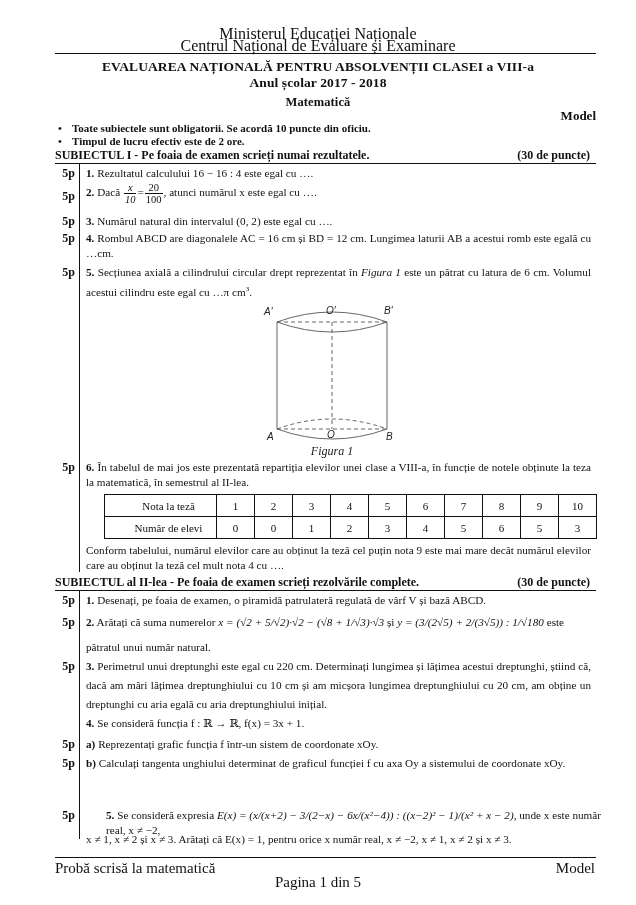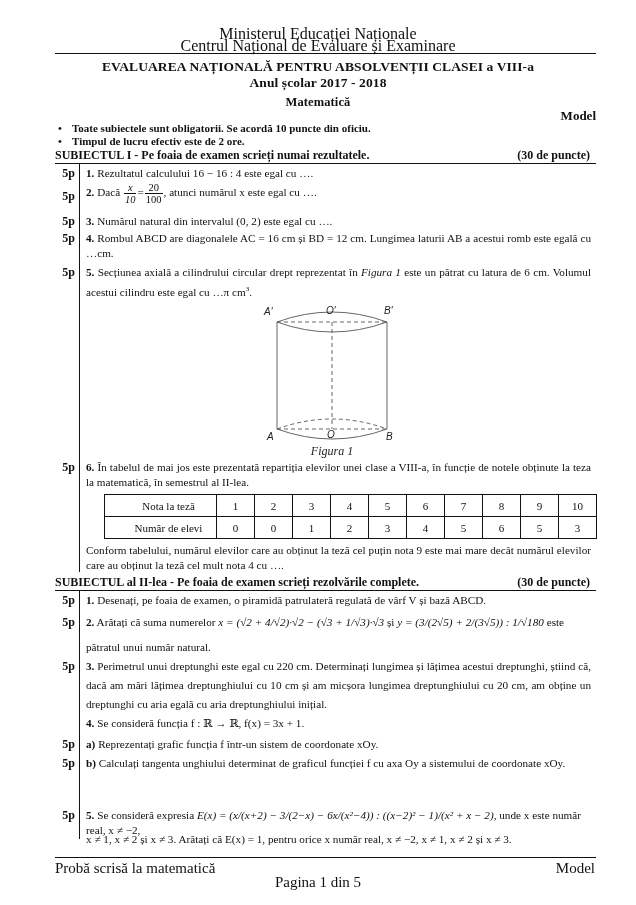--- a/index.html
+++ b/index.html
@@ -152,21 +152,21 @@
 
 <div class="row" style="top:593px;">
   <span class="p">5p</span>
   <span class="t"><span class="num">1.</span> <span>Desenați, pe foaia de examen, o piramidă patrulateră regulată de vârf V și bază ABCD.</span></span>
 </div>
 
 <div class="row" style="top:612px; line-height:20px;">
   <span class="p">5p</span>
   <span class="t" style="text-align:left;"><span class="num">2.</span>
     <span>Arătați că suma numerelor</span>
-    <i>x = (√2 + 4/√2)·√2 − (√3 + 1/√3)·√3</i>
+    <i>x = (√2 + 5/√2)·√2 − (√8 + 1/√3)·√3</i>
     <span>și</span>
     <i>y = (3/(2√5) + 2/(3√5)) : 1/√180</i>
     <span>este</span>
   </span>
 </div>
 <div class="row" style="top:640px;">
   <span class="t">pătratul unui număr natural.</span>
 </div>
 
 <div class="row" style="top:657px; line-height:19px;">
@@ -183,21 +183,21 @@
   <span class="t"><span class="num">a)</span> <span>Reprezentați grafic funcția f într-un sistem de coordonate xOy.</span></span>
 </div>
 
 <div class="row" style="top:755px; line-height:17px;">
   <span class="p">5p</span>
   <span class="t"><span class="num">b)</span> <span>Calculați tangenta unghiului determinat de graficul funcției f cu axa Oy a sistemului de coordonate xOy.</span></span>
 </div>
 
 <div class="row" style="top:808px;">
   <span class="p">5p</span>
-  <span class="t" style="text-align:left;"><span class="num">5.</span>
+  <span class="t" style="text-align:left;margin-left:20px;"><span class="num">5.</span>
     <span>Se consideră expresia</span>
     <i>E(x) = (x/(x+2) − 3/(2−x) − 6x/(x²−4)) : ((x−2)² − 1)/(x² + x − 2)</i><span>, unde x este număr real, x ≠ −2,</span>
   </span>
 </div>
 <div class="row" style="top:832px;">
   <span class="t">x ≠ 1, x ≠ 2 și x ≠ 3. Arătați că E(x) = 1, pentru orice x număr real, x ≠ −2, x ≠ 1, x ≠ 2 și x ≠ 3.</span>
 </div>
 
 <div class="rule" style="top:857px;"></div>
 <div class="abs foot" style="left:55px; top:860px;">Probă scrisă la matematică</div>

